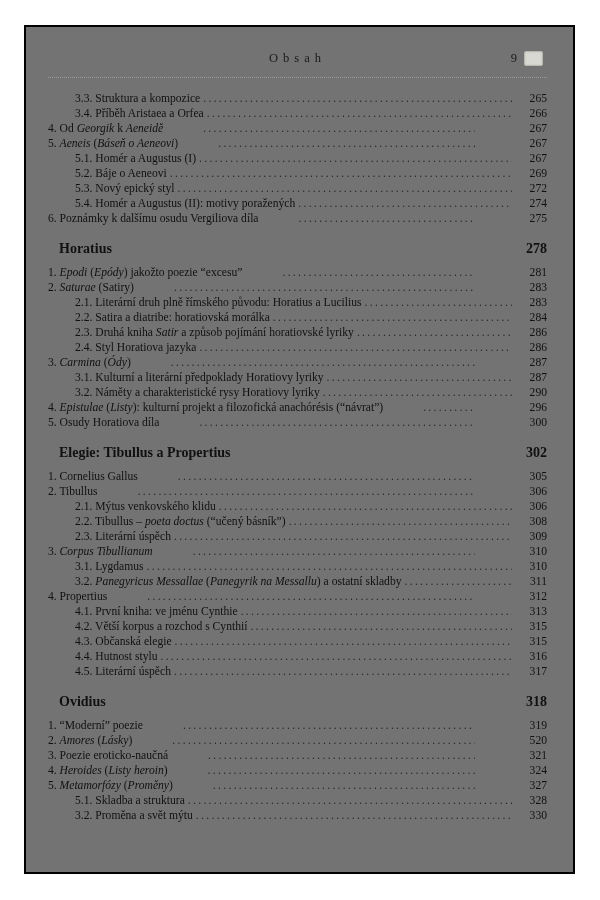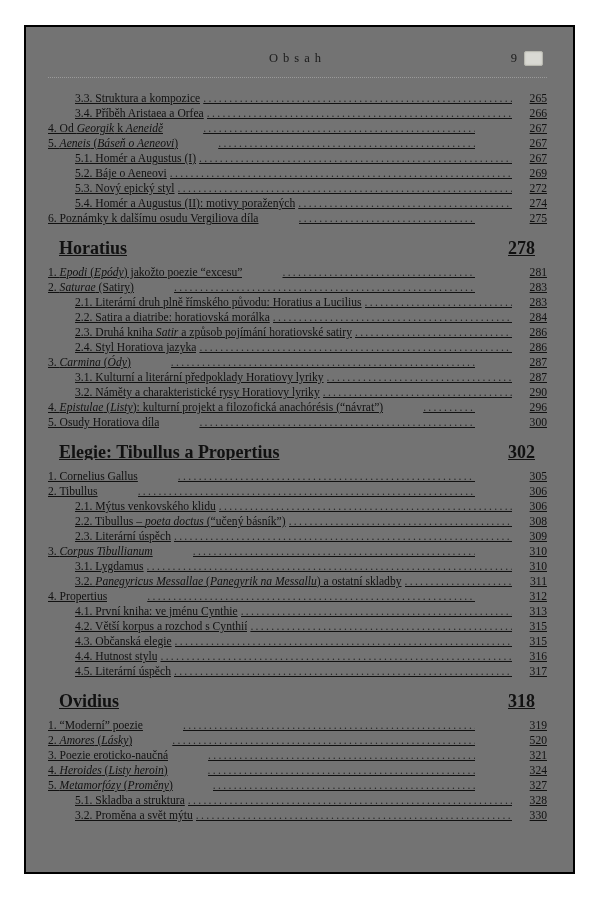--- a/index.html
+++ b/index.html
@@ -71,29 +71,28 @@
   }
   .toc {
     margin-top: 13px;
     font-size: 11.6px;
   }
   .toc-row {
     display: flex;
     align-items: flex-start;
     line-height: 15px;
     height: 15px;
-    text-decoration: underline;
   }
   .toc-row.indent-1 { padding-left: 0; gap: 37px; }
   .toc-row.indent-2 { padding-left: 27px; }
   .toc-row.heading {
     font-weight: bold;
-    font-size: 18px;
+    font-size: 14px;
     padding-left: 11px;
-    margin: 15px 12px 9px 0;
+    margin: 15px 0 9px 0;
   }
   .toc-text {
     white-space: nowrap;
     overflow: hidden;
     flex-shrink: 1;
   }
   .toc-text i { font-style: italic; }
   .leader {
     flex: 1;
     overflow: hidden;
@@ -191,21 +190,21 @@
           <span class="toc-text"><span>2.1. Literární druh plně římského původu: Horatius a Lucilius</span></span>
           <span class="leader"></span>
           <span class="toc-page">283</span>
         </div>
         <div class="toc-row indent-2">
           <span class="toc-text"><span>2.2. Satira a diatribe: horatiovská morálka</span></span>
           <span class="leader"></span>
           <span class="toc-page">284</span>
         </div>
         <div class="toc-row indent-2">
-          <span class="toc-text"><span>2.3. Druhá kniha </span><i>Satir</i><span> a způsob pojímání horatiovské satiry</span></span>
+          <span class="toc-text"><span>2.3. Druhá kniha </span><i>Satir</i><span> a způsob pojímání horatiovské lyriky</span></span>
           <span class="leader"></span>
           <span class="toc-page">286</span>
         </div>
         <div class="toc-row indent-2">
           <span class="toc-text"><span>2.4. Styl Horatiova jazyka</span></span>
           <span class="leader"></span>
           <span class="toc-page">286</span>
         </div>
         <div class="toc-row indent-1">
           <span class="toc-text"><span>3. </span><i>Carmina</i><span> (</span><i>Ódy</i><span>)</span></span>

